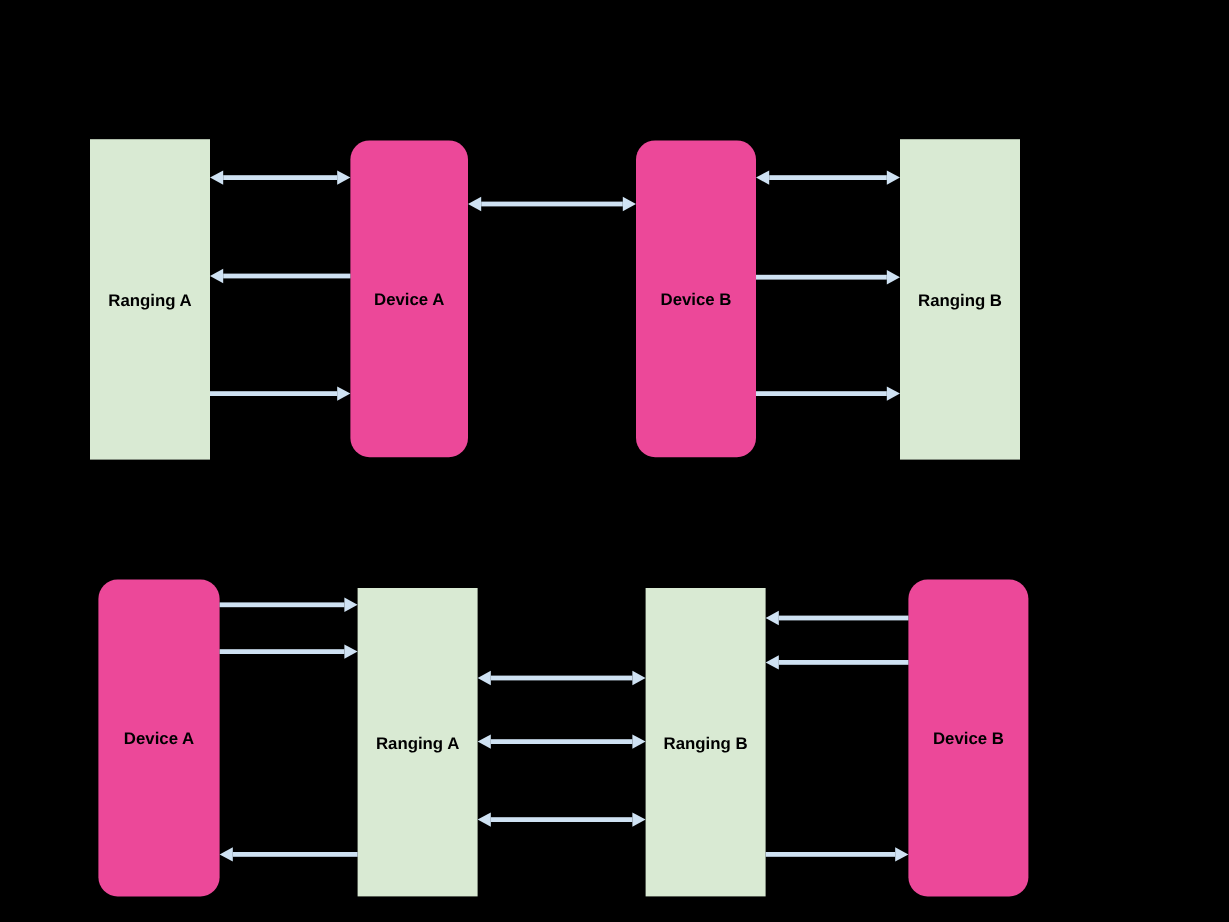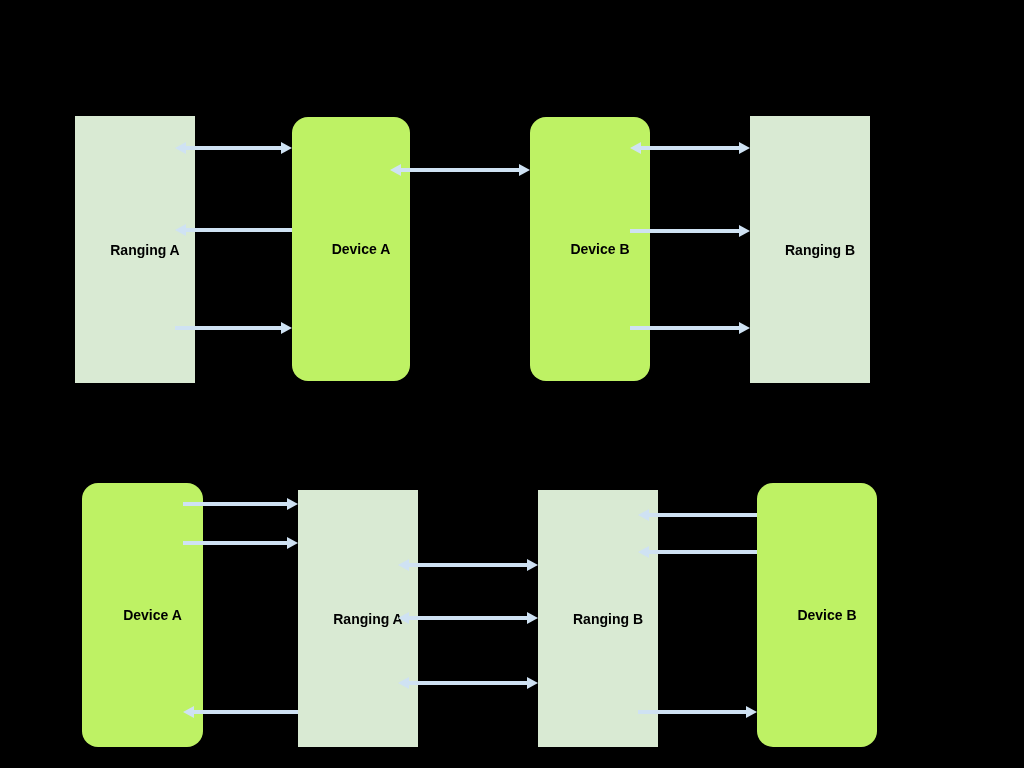--- a/index.html
+++ b/index.html
@@ -9,23 +9,22 @@
     background:#000000;
     overflow:hidden;
     font-family:"Liberation Sans", sans-serif;
   }
   
   .box{
     position:absolute;
     display:flex;align-items:center;justify-content:center;
     color:#000;font-weight:bold;font-size:14px;
     text-align:center;
-    padding-left:20px;
   }
-  .box-device{background:#bef264;border-radius:16px;}
+  .box-device{background:#ec4899;border-radius:16px;}
   .box-ranging{background:#d9ead3;}
 
   
   .b-t-ra{left:75px;top:116px;width:100px;height:267px;}
   .b-t-da{left:292px;top:117px;width:98px;height:264px;}
   .b-t-db{left:530px;top:117px;width:100px;height:264px;}
   .b-t-rb{left:750px;top:116px;width:100px;height:267px;}
 
   
   .b-b-da{left:82px;top:483px;width:101px;height:264px;}

